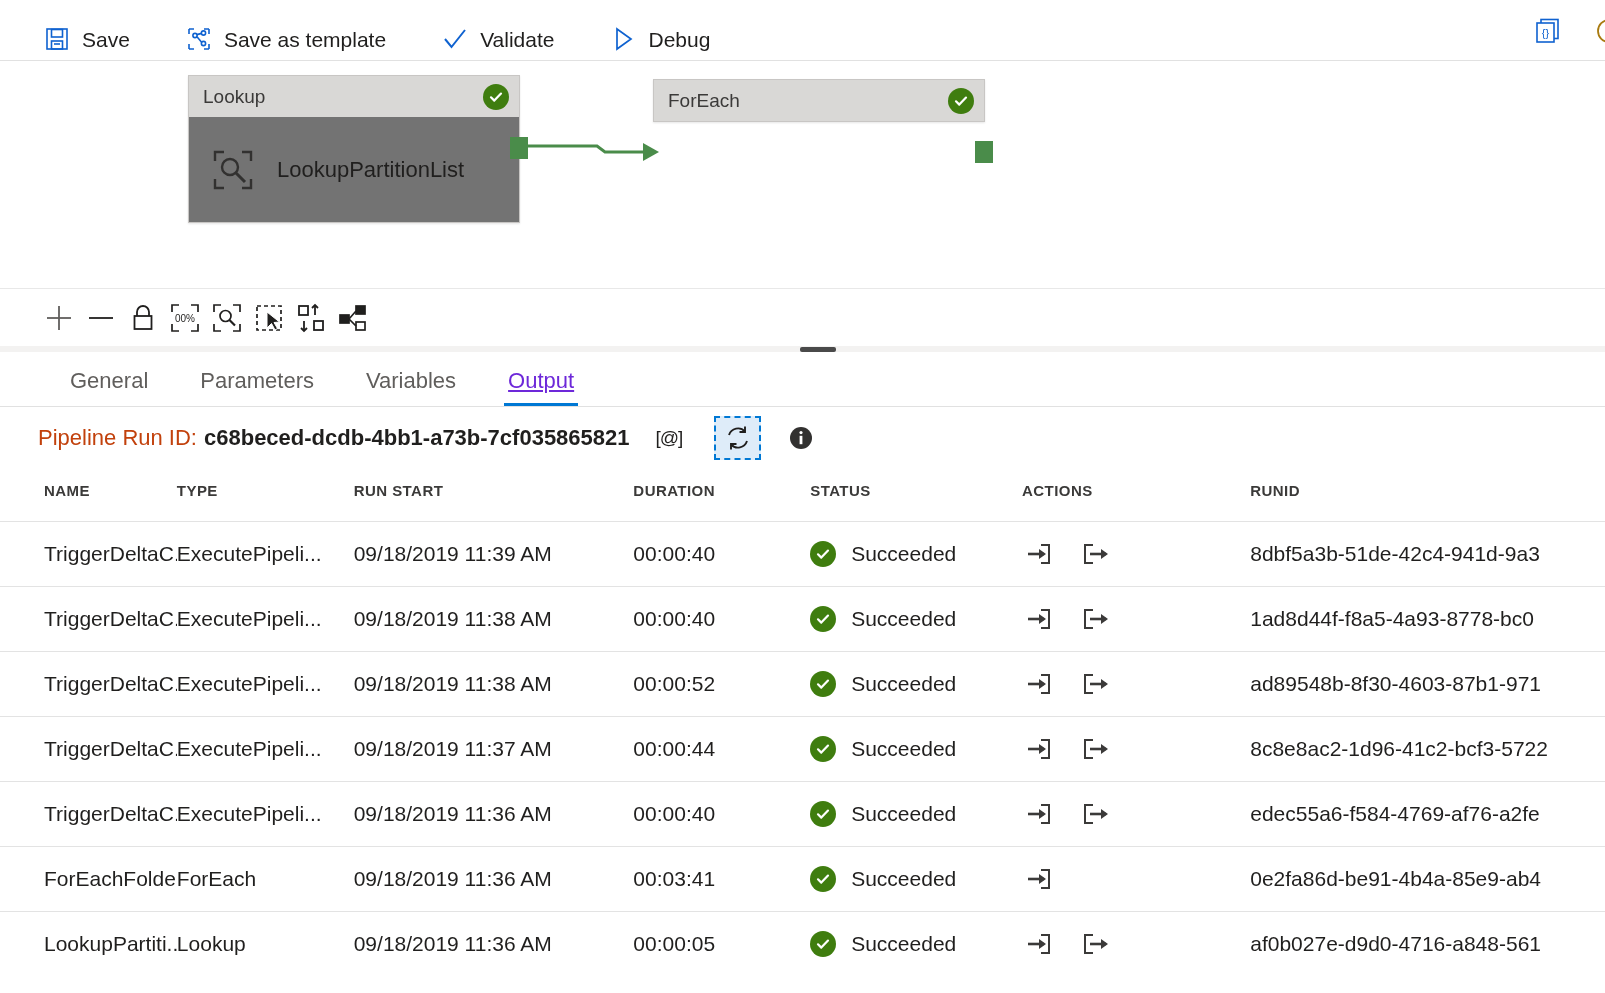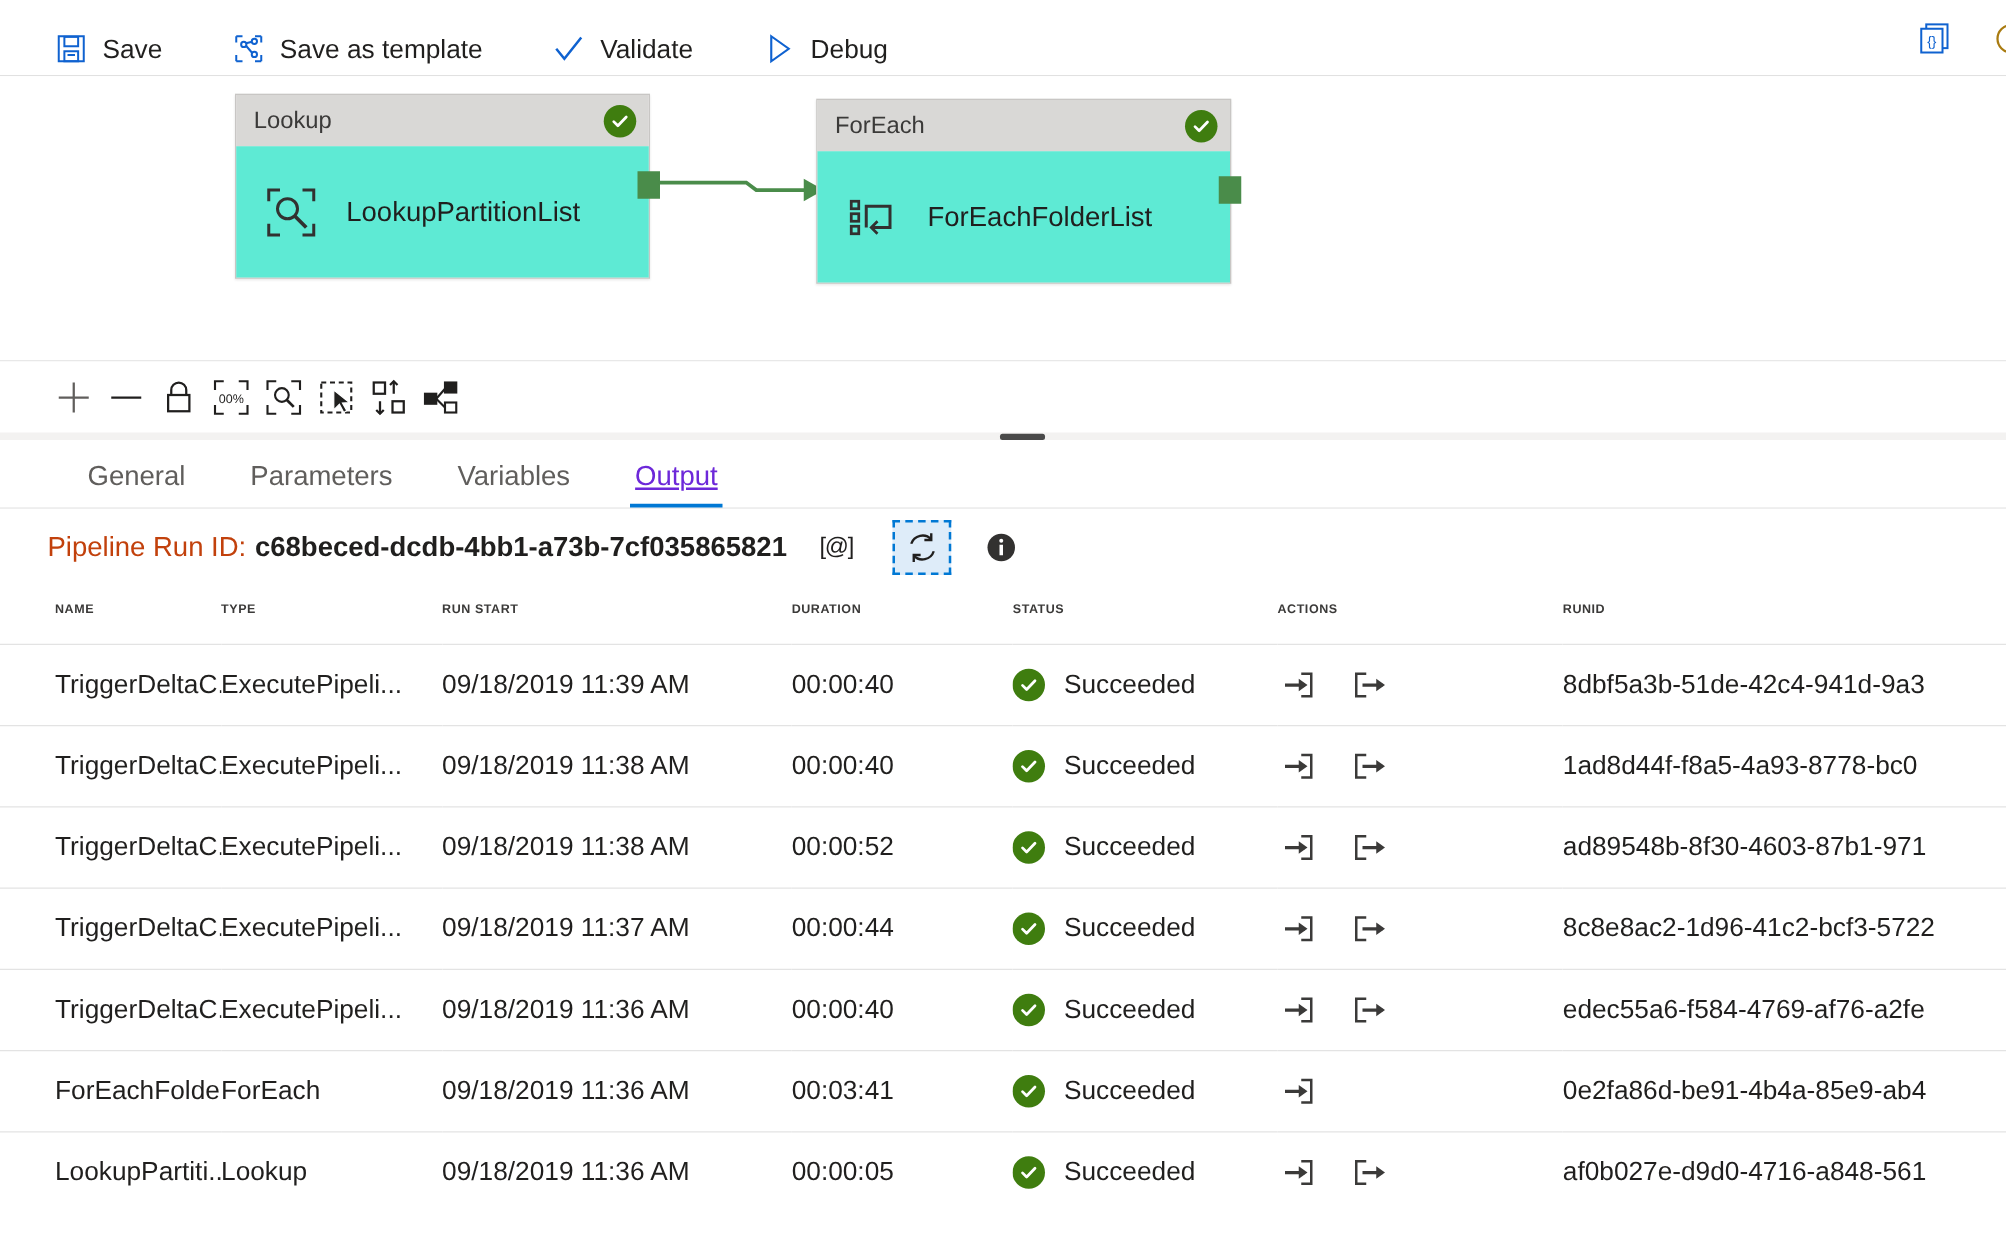--- a/index.html
+++ b/index.html
@@ -77,21 +77,21 @@
   .check {
     width: 26px; height: 26px; border-radius: 50%;
     background: #3f7d0f; display: flex; align-items: center; justify-content: center;
     flex: 0 0 26px;
   }
   .check svg { width: 16px; height: 16px; display: block; }
   .node-body {
     height: 105px;
     display: flex; align-items: center; gap: 22px;
     padding: 0 16px 0 22px;
-    background: #5eead4;
+    background: #737373;
   }
   .node-body .ico { width: 44px; height: 44px; flex: 0 0 44px; display: block; }
   .node-body .label { font-size: 22px; color: #201f1e; }
   .port {
     position: absolute; width: 18px; height: 22px; background: #4a8c4a;
   }
 
   
   .canvas-tools {
     height: 63px;
@@ -158,21 +158,21 @@
   }
   .refresh-btn .ico { width: 28px; height: 28px; display:block; }
   .info-btn { margin-left: 26px; background:none;border:none;cursor:pointer;padding:2px;display:flex;align-items:center; }
   .info-btn .ico { width: 24px; height: 24px; display: block; }
 
   
   .tablewrap { padding: 0 0 0 0; background: #fff; }
   table.runs { width: 1605px; border-collapse: collapse; table-layout: fixed; }
   table.runs th {
     text-align: left;
-    font-size: 10px;
+    font-size: 15px;
     letter-spacing: .45px;
     font-weight: bold;
     color: #3b3a39;
     padding: 14px 0 22px 0;
     border: none;
     white-space: nowrap;
   }
   table.runs td {
     font-size: 21px;
     color: #201f1e;
@@ -303,32 +303,20 @@
     </svg>
 
     <div class="node" style="left:653px; top:18px;">
       <div class="node-hdr">
         <span class="ttl">ForEach</span>
         <span class="check">
           <svg viewBox="0 0 16 16" fill="none" stroke="#fff" stroke-width="2.2" stroke-linecap="round" stroke-linejoin="round">
             <polyline points="3,8.3 6.3,11.6 13,4.6"></polyline>
           </svg>
         </span>
-      </div>
-      <div class="node-body">
-        <span class="ico">
-          <svg viewBox="0 0 44 44" fill="none" stroke="#323130" stroke-width="2.2">
-            <rect x="5" y="9" width="6" height="6"></rect>
-            <rect x="5" y="19" width="6" height="6"></rect>
-            <rect x="5" y="29" width="6" height="6"></rect>
-            <path d="M17 30 V13 H36 V30 H22" stroke-width="2.4"></path>
-            <polyline points="26,25 21,30 26,35"></polyline>
-          </svg>
-        </span>
-        <span class="label">ForEachFolderList</span>
       </div>
       <div class="port" style="right:-9px; top:61px;"></div>
     </div>
   </div>
 
   <div class="canvas-tools">
     <button class="tool">
       <span class="ico">
         <svg viewBox="0 0 34 34" stroke="#605e5c" stroke-width="1.8">
             <line x1="17" y1="5" x2="17" y2="29"></line>

